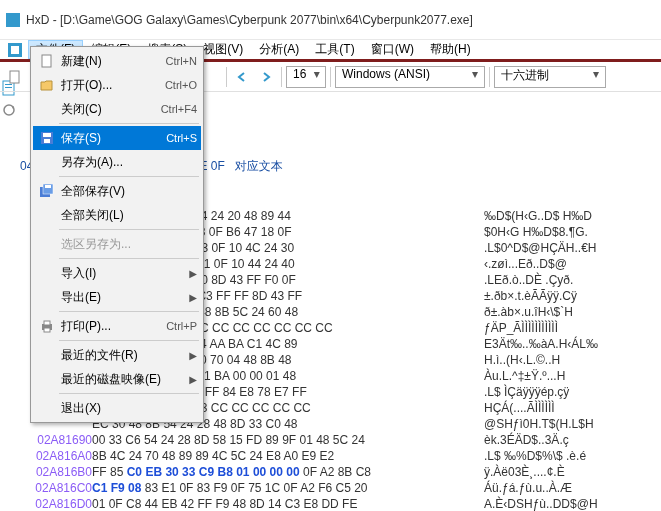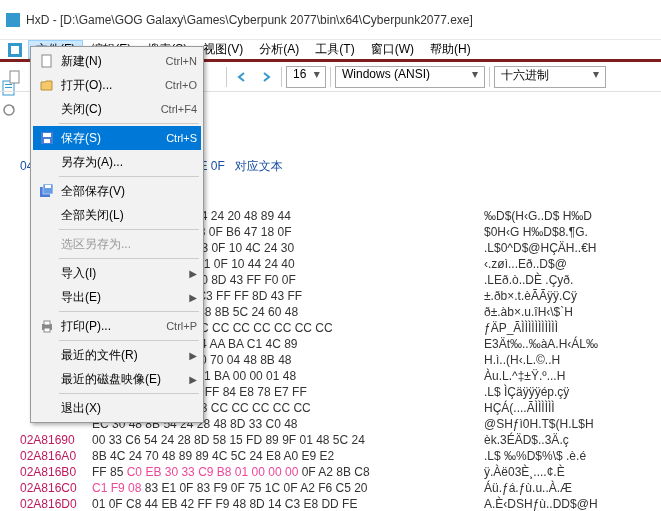--- a/index.html
+++ b/index.html
@@ -14,24 +14,24 @@
 .tb-btn { width: 22px; height: 22px; display: flex; align-items: center; justify-content: center; border: 1px solid transparent; }
 .tb-sep { width: 1px; height: 20px; background: #ccc; margin: 0 2px; }
 .tb-combo { height: 22px; border: 1px solid #aaa; background: #fff; display: flex; align-items: flex-start; padding: 0 2px 0 6px; gap: 4px; }
 .tb-combo .dd { width: 14px; text-align: center; color: #555; }
 .tb-input { width: 40px; }
 .side { position: absolute; left: 0; top: 76px; width: 20px; display: flex; flex-direction: column; align-items: center; gap: 4px; padding-top: 4px; }
 .side-btn { width: 18px; height: 18px; }
 .hex-area { position: absolute; left: 20px; top: 126px; font-family: Consolas, monospace; font-size: 12px; white-space: pre; line-height: 16px; color: #333; }
 .hex-header { color: #1a4fa3; font-weight: normal; margin-bottom: 2px; }
 .hex-row { display: flex; }
-.addr { color: #be185d; width: 72px; }
+.addr { color: #8b5cf6; width: 72px; text-align: right; }
 .bytes { width: 392px; }
 .ascii { color: #333; }
-.red { color: #ec4899; }
+.red { color: #1d4ed8; font-weight: bold; }
 .file-menu { position: absolute; left: 30px; top: 46px; width: 174px; background: #f2f2f2; border: 1px solid #999; box-shadow: 2px 2px 4px rgba(0,0,0,0.3); z-index: 10; padding: 2px; }
 .fm-row { height: 24px; display: flex; align-items: center; padding: 0 4px; cursor: pointer; }
 .fm-row.sel { background: #0078d7; color: #fff; }
 .fm-icon { width: 20px; height: 16px; display: flex; align-items: center; justify-content: center; margin-right: 4px; }
 .fm-label { flex: 1; }
 .fm-shortcut { color: #555; font-size: 11px; padding-left: 48px; }
 .fm-row.sel .fm-shortcut { color: #fff; }
 .fm-arrow { color: #555; font-size: 10px; }
 .fm-row.disabled { color: #999; }
 .fm-sep { height: 1px; background: #ccc; margin: 2px 2px 2px 26px; }

